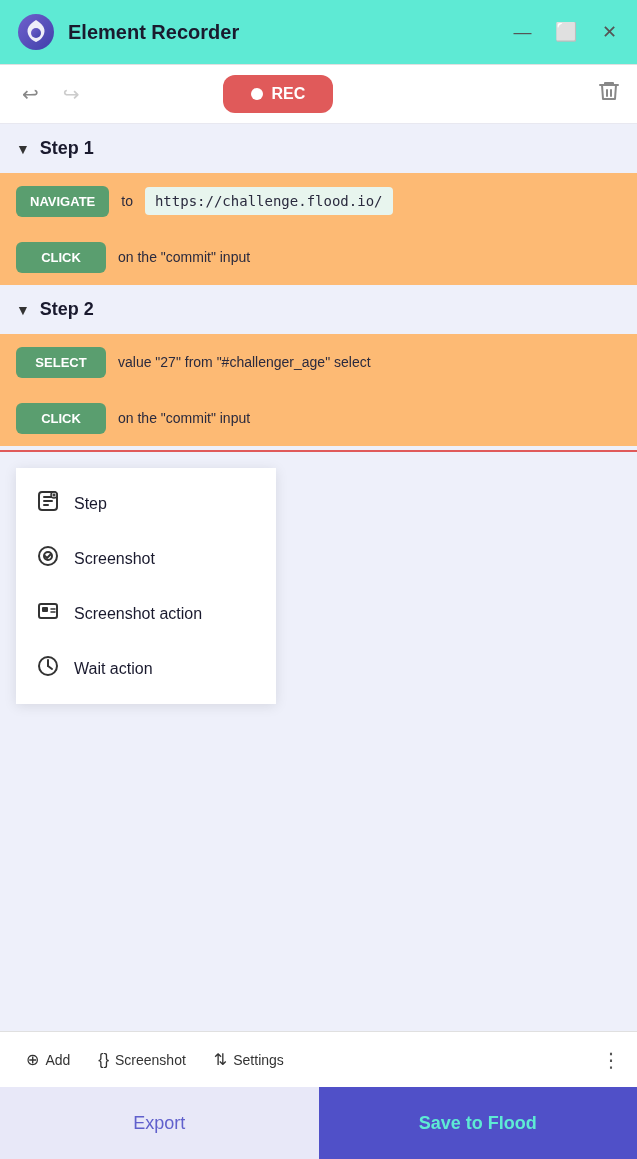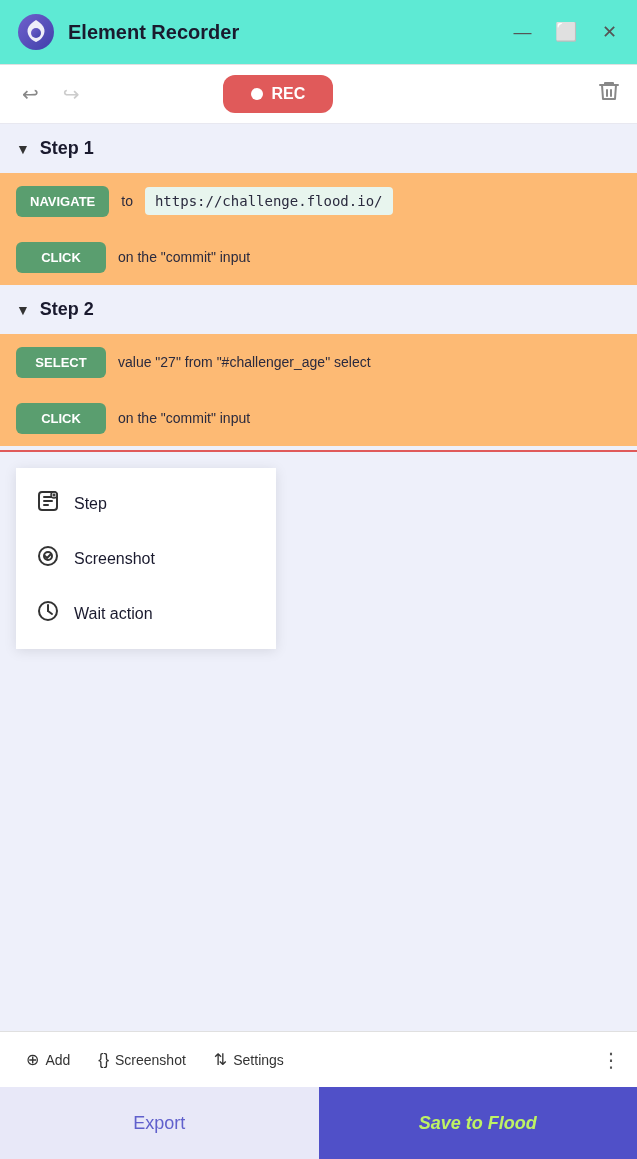--- a/index.html
+++ b/index.html
@@ -231,23 +231,22 @@
       font-weight: 400;
       color: #6060cc;
       cursor: pointer;
     }
     .save-btn {
       flex: 1;
       background: #5050c8;
       border: none;
       font-size: 18px;
       font-weight: 700;
-      color: #bef264;
-      cursor: pointer;
-      font-style: italic;
+      color: #5eead4;
+      cursor: pointer;
     }
   </style>
 </head>
 <body>
 
 <div class="title-bar">
   <svg class="app-logo" viewBox="0 0 40 40">
     <defs>
       <linearGradient id="logoGrad" x1="0%" y1="0%" x2="100%" y2="100%">
         <stop offset="0%" style="stop-color:#7060cc"></stop>
@@ -338,20 +337,31 @@
       <span class="menu-icon">
         <svg width="22" height="22" viewBox="0 0 22 22" fill="none">
           <circle cx="11" cy="11" r="9" stroke="#333" stroke-width="2"></circle>
           <circle cx="11" cy="11" r="4" stroke="#333" stroke-width="2"></circle>
           <polyline points="8,11 10,13 14,9" stroke="#333" stroke-width="2" stroke-linecap="round" stroke-linejoin="round"></polyline>
         </svg>
       </span>
       <span class="menu-label">Screenshot</span>
     </div>
 
+    <div class="menu-item">
+      <span class="menu-icon">
+        <svg width="22" height="22" viewBox="0 0 22 22" fill="none">
+          <rect x="2" y="4" width="18" height="14" rx="2" stroke="#333" stroke-width="2"></rect>
+          <rect x="5" y="7" width="6" height="5" rx="1" fill="#333"></rect>
+          <line x1="14" y1="9" x2="18" y2="9" stroke="#333" stroke-width="1.5" stroke-linecap="round"></line>
+          <line x1="14" y1="12" x2="18" y2="12" stroke="#333" stroke-width="1.5" stroke-linecap="round"></line>
+        </svg>
+      </span>
+      <span class="menu-label">Screenshot action</span>
+    </div>
 
     <div class="menu-item">
       <span class="menu-icon">
         <svg width="22" height="22" viewBox="0 0 22 22" fill="none">
           <circle cx="11" cy="11" r="9" stroke="#333" stroke-width="2"></circle>
           <line x1="11" y1="5" x2="11" y2="11" stroke="#333" stroke-width="2" stroke-linecap="round"></line>
           <line x1="11" y1="11" x2="15" y2="14" stroke="#333" stroke-width="2" stroke-linecap="round"></line>
         </svg>
       </span>
       <span class="menu-label">Wait action</span>

